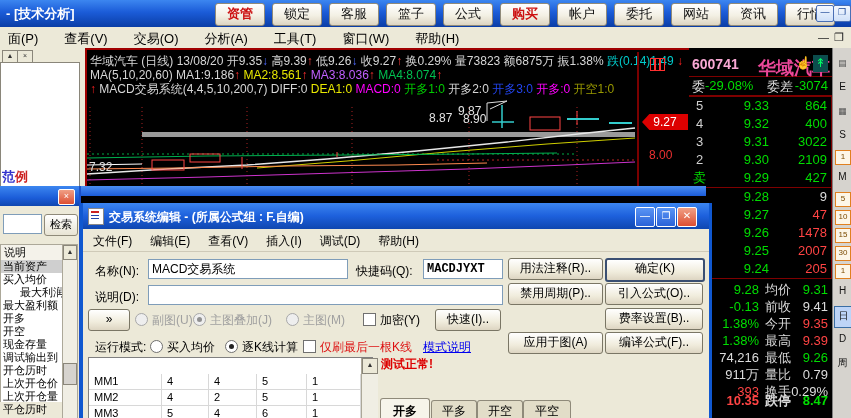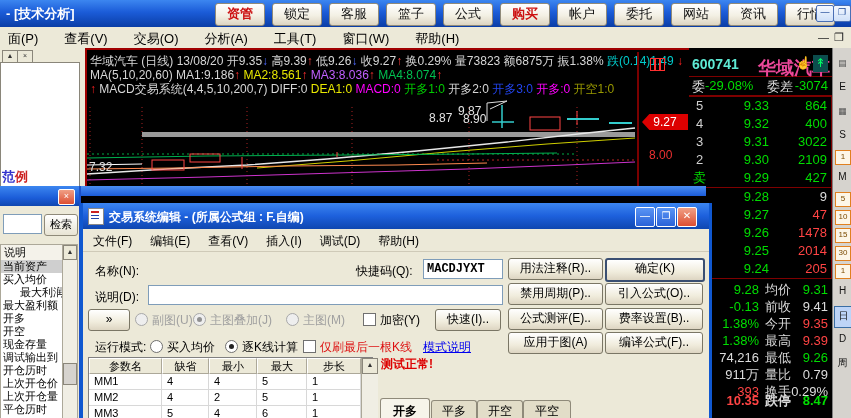--- a/index.html
+++ b/index.html
@@ -44,21 +44,21 @@
     font-size:12px;line-height:16px;text-align:center;
     clip-path:polygon(0 50%,16% 0,100% 0,100% 100%,16% 100%);}
   .axis-800{left:562px;top:98px;color:#ee3030;font-size:12px;}
   .p-lab{color:#e2e2e2;font-size:12px;}
   .pattern-icon{left:563px;top:8px;width:13px;height:11px;border:1px solid #ff3030;
     background:linear-gradient(90deg,transparent 3px,#ff3030 3px,#ff3030 5px,transparent 5px,transparent 8px,#ff3030 8px,#ff3030 10px,transparent 10px);}
 
   
   .quote{left:689px;top:48px;width:143px;height:370px;background:#000;font-size:13px;}
   .q-head{left:0;top:6px;width:143px;height:22px;border-bottom:1px solid #7e0000;}
-  .q-code{left:3px;top:2px;color:#5eead4;font-size:14px;font-weight:bold;}
+  .q-code{left:3px;top:2px;color:#f9a8d4;font-size:14px;font-weight:bold;}
   .q-name{left:53px;top:2px;color:#ec4899;font-size:18px;font-weight:bold;margin-left:16px;}
   .hand-icon{left:107px;top:2px;color:#cfd8ff;font-size:12px;}
   .chev-box{left:124px;top:1px;width:15px;height:17px;background:#0c4d4d;color:#00ff66;
     font-size:12px;line-height:16px;text-align:center;}
   .q-wei{left:0;top:30px;width:143px;height:17px;border-bottom:1px solid #7e0000;}
   .q-rows{left:0;top:48px;width:142px;height:181px;border:1px solid #7e0000;border-left:none;}
   .q-row{position:absolute;left:0;width:142px;height:18px;line-height:18px;}
   .q-lab{position:absolute;left:0;width:21px;text-align:center;color:#d0d0d0;}
   .q-price{position:absolute;left:24px;width:56px;text-align:right;}
   .q-vol{position:absolute;right:4px;text-align:right;}
@@ -91,21 +91,21 @@
   .sw-title{left:0;top:0;width:79px;height:20px;
     background:linear-gradient(180deg,#3c86f0,#1b5cd8 60%,#0f47b0);}
   .sw-close{left:58px;top:3px;width:15px;height:14px;background:linear-gradient(#f0a086,#dd4f33);
     border:1px solid #fff;border-radius:2px;color:#fff;font-size:9px;line-height:12px;text-align:center;}
   .sw-input{left:3px;top:28px;width:37px;height:18px;background:#fff;
     border:1px solid #7f9db9;}
   .sw-btn{left:44px;top:28px;width:32px;height:20px;border:1px solid #8f8a7a;border-radius:3px;
     background:linear-gradient(180deg,#fff,#e8e4d4);font-size:11px;line-height:18px;text-align:center;}
   .sw-header{left:0;top:58px;width:62px;height:15px;background:#f4f2ea;
     border:1px solid #aca899;font-size:11px;line-height:14px;padding-left:3px;}
-  .sw-list{left:0;top:74px;width:62px;height:158px;background:#fff;border-left:1px solid #aca899;}
+  .sw-list{left:0;top:74px;width:62px;height:142px;background:#fff;border-left:1px solid #aca899;}
   .sw-item{position:absolute;left:0;width:62px;height:13px;font-size:11px;
     line-height:13px;padding-left:2px;color:#000;white-space:nowrap;overflow:hidden;}
   .sw-item[data-sel="true"]{background:#cfcfcf;}
   .sw-scroll{left:62px;top:58px;width:14px;height:174px;background:#f0eee4;
     border:1px solid #aca899;}
   .sw-up{left:0px;top:0px;width:12px;height:13px;background:#ece9d8;border:1px solid #8a867a;
     font-size:7px;text-align:center;line-height:11px;color:#333;}
   .sw-thumb{left:0px;top:118px;width:12px;height:20px;background:#d6d3ce;border:1px solid #8a867a;}
 
   
@@ -301,21 +301,21 @@
       <div class="q-row" style="top:109px;">
         <span class="q-price" data-c="g">9.27</span>
         <span class="q-vol" data-c="r">47</span>
       </div>
       <div class="q-row" style="top:127px;">
         <span class="q-price" data-c="g">9.26</span>
         <span class="q-vol" data-c="r">1478</span>
       </div>
       <div class="q-row" style="top:145px;">
         <span class="q-price" data-c="g">9.25</span>
-        <span class="q-vol" data-c="r">2014</span>
+        <span class="q-vol" data-c="r">2007</span>
       </div>
       <div class="q-row" style="top:163px;text-decoration:underline;">
         <span class="q-price" data-c="g">9.24</span>
         <span class="q-vol" data-c="r">205</span>
       </div>
     </div>
 
     <div class="q-stat" style="top:233px;">
       <span class="q-sl" data-c="g">9.28</span>
       <span class="q-slab">均价</span>
@@ -418,20 +418,21 @@
         <span>文件(F)</span>
         <span>编辑(E)</span>
         <span>查看(V)</span>
         <span>插入(I)</span>
         <span>调试(D)</span>
         <span>帮助(H)</span>
       </div>
     </div>
 
     <span class="abs lbl" style="left:12px;top:60px;">名称(N):</span>
+    <div class="abs txt-input" style="left:65px;top:56px;width:195px;height:18px;">MACD交易系统</div>
     <span class="abs lbl" style="left:273px;top:60px;">快捷码(Q):</span>
     <div class="abs txt-input mono" style="left:340px;top:56px;width:75px;height:18px;">MACDJYXT</div>
 
     <span class="abs lbl" style="left:12px;top:86px;">说明(D):</span>
     <div class="abs txt-input" style="left:65px;top:82px;width:350px;height:18px;"></div>
 
     <div class="abs xp-btn" style="left:5px;top:106px;width:40px;height:20px;">»</div>
     <span class="abs lbl dis-lbl" style="left:52px;top:109px;"><span class="radio dis"></span><span>副图(U)</span></span>
     <span class="abs lbl dis-lbl" style="left:110px;top:109px;"><span class="radio dis on"></span><span>主图叠加(J)</span></span>
     <span class="abs lbl dis-lbl" style="left:203px;top:109px;"><span class="radio dis"></span><span>主图(M)</span></span>
@@ -439,35 +440,27 @@
     <div class="abs xp-btn" style="left:352px;top:106px;width:64px;height:20px;">快速(I)..</div>
 
     <span class="abs lbl" style="left:12px;top:136px;">运行模式:</span>
     <span class="abs lbl" style="left:67px;top:136px;"><span class="radio"></span><span>买入均价</span></span>
     <span class="abs lbl" style="left:142px;top:136px;"><span class="radio on"></span><span>逐K线计算</span></span>
     <span class="abs lbl" style="left:220px;top:136px;"><span class="checkbox"></span><span class="red-lbl">仅刷最后一根K线</span></span>
     <span class="abs lbl link" style="left:340px;top:136px;">模式说明</span>
 
     <div class="abs xp-btn" style="left:425px;top:55px;width:93px;height:20px;">用法注释(R)..</div>
     <div class="abs xp-btn" style="left:425px;top:80px;width:93px;height:20px;">禁用周期(P)..</div>
-    <div class="abs xp-btn" style="left:425px;top:105px;width:93px;height:20px;">公式测评(E)..</div>
     <div class="abs xp-btn" style="left:425px;top:129px;width:93px;height:20px;">应用于图(A)</div>
     <div class="abs xp-btn default" style="left:522px;top:55px;width:96px;height:20px;">确定(K)</div>
     <div class="abs xp-btn" style="left:522px;top:80px;width:96px;height:20px;">引入公式(O)..</div>
     <div class="abs xp-btn" style="left:522px;top:105px;width:96px;height:20px;">费率设置(B)..</div>
     <div class="abs xp-btn" style="left:522px;top:129px;width:96px;height:20px;">编译公式(F)..</div>
 
     <div class="abs param-table" style="height:69px;">
-      <div class="pt-row" style="top:0;">
-        <div class="pt-cell pt-h" style="left:0;width:73px;">参数名</div>
-        <div class="pt-cell pt-h" style="left:73px;width:47px;">缺省</div>
-        <div class="pt-cell pt-h" style="left:120px;width:48px;">最小</div>
-        <div class="pt-cell pt-h" style="left:168px;width:50px;">最大</div>
-        <div class="pt-cell pt-h" style="left:218px;width:54px;">步长</div>
-      </div>
       <div class="pt-row" style="top:16px;">
         <div class="pt-cell pt-c" style="left:0;width:73px;">MM1</div>
         <div class="pt-cell pt-c" style="left:73px;width:47px;">4</div>
         <div class="pt-cell pt-c" style="left:120px;width:48px;">4</div>
         <div class="pt-cell pt-c" style="left:168px;width:50px;">5</div>
         <div class="pt-cell pt-c" style="left:218px;width:54px;">1</div>
       </div>
       <div class="pt-row" style="top:32px;">
         <div class="pt-cell pt-c" style="left:0;width:73px;">MM2</div>
         <div class="pt-cell pt-c" style="left:73px;width:47px;">4</div>

